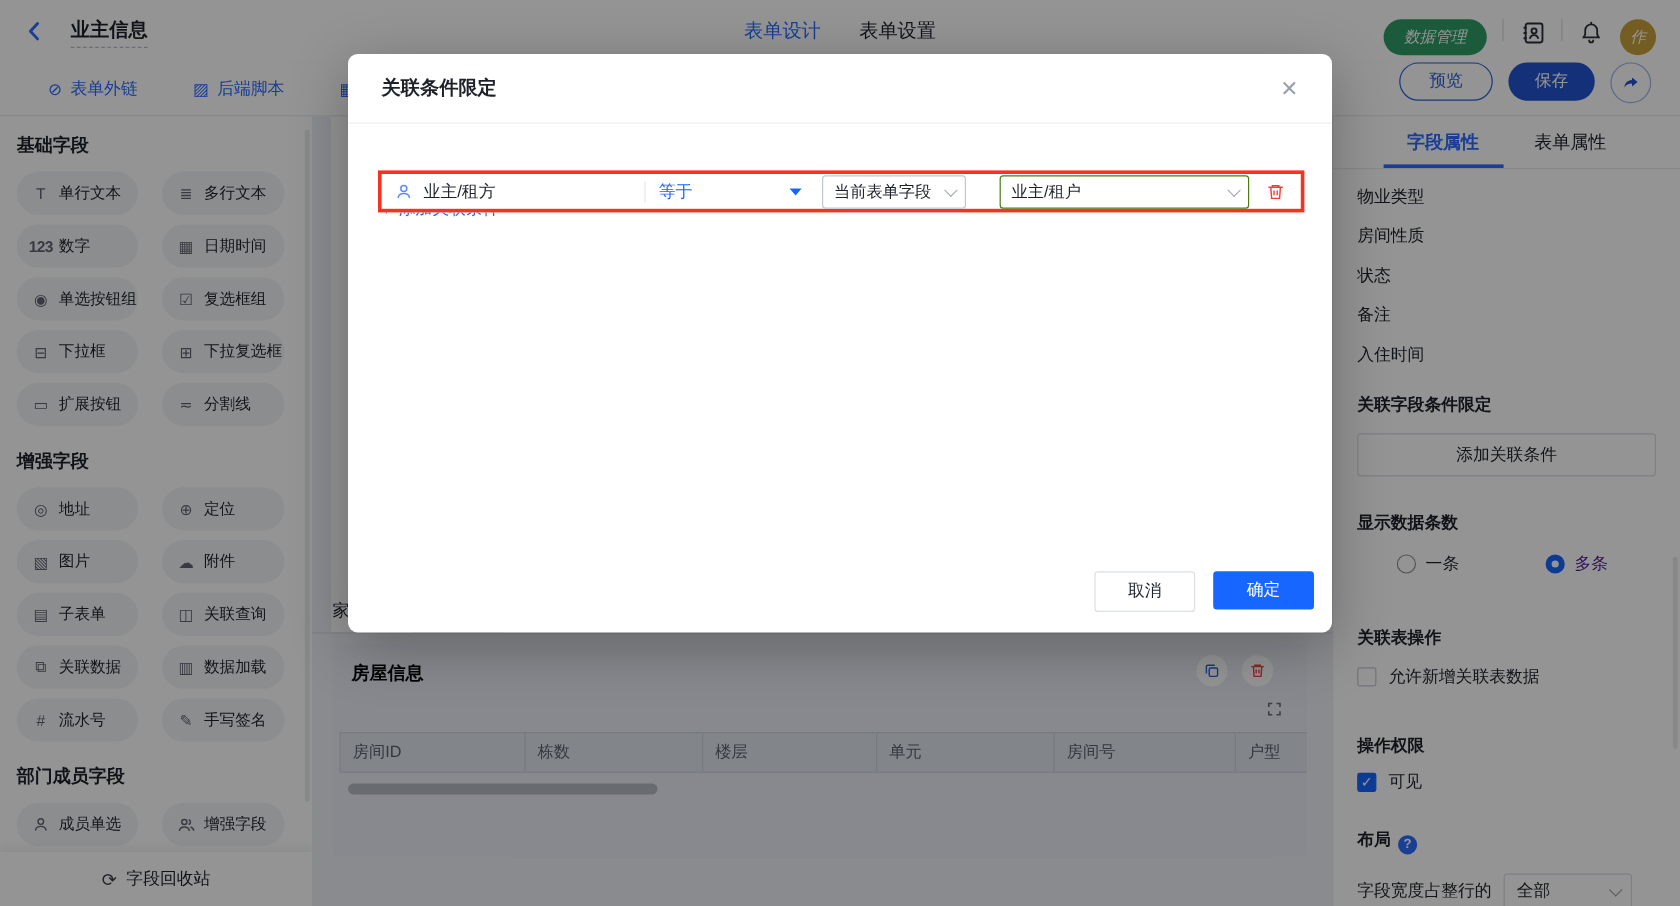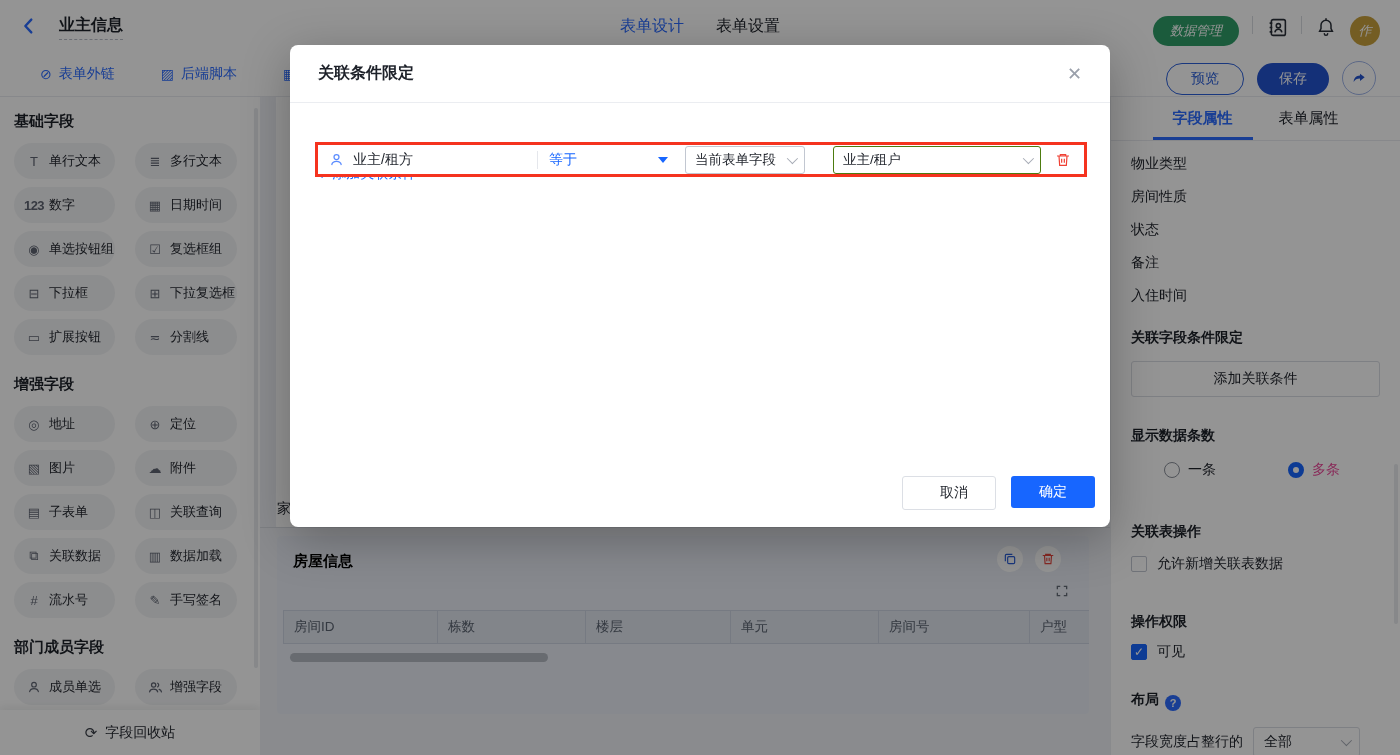--- a/index.html
+++ b/index.html
@@ -14,21 +14,21 @@
   .top-right{position:absolute;right:20px;top:16px;height:52px;display:flex;align-items:flex-start;gap:13px;font-style:italic;}
   .pill-green{height:30px;padding:0 17px;border-radius:15px;background:#2f9e68;color:#fff;font-size:13px;display:flex;align-items:center;cursor:pointer;}
   .vsep{width:1px;height:18px;background:#d8dbe0;}
   .tb-ic{width:22px;height:22px;color:#2a2f38;cursor:pointer;display:flex;align-items:center;justify-content:center;}
   .avatar{width:30px;height:30px;border-radius:50%;background:#c9a13d;color:#fff;font-size:13px;display:flex;align-items:center;justify-content:center;cursor:pointer;}
   
   .toolbar{position:absolute;top:52px;left:0;right:0;height:44px;background:#fff;border-bottom:1px solid #e8eaef;z-index:1;}
   .tool-items{position:absolute;left:40px;top:0;height:43px;display:flex;align-items:center;gap:46px;}
   .tool-item{display:flex;align-items:center;gap:7px;color:#2b6bff;font-size:14px;cursor:pointer;white-space:nowrap;}
   .tool-item .ic{font-size:14px;}
-  .tool-right{position:absolute;right:24px;top:0;height:43px;display:flex;align-items:flex-end;gap:13px;}
+  .tool-right{position:absolute;right:24px;top:0;height:43px;display:flex;align-items:flex-start;gap:13px;}
   .btn-preview{height:30px;padding:0 24px;border-radius:16px;border:1px solid #2b5fd9;color:#2b5fd9;background:#fff;font-size:14px;display:flex;align-items:center;cursor:pointer;}
   .btn-save{height:32px;padding:0 22px;border-radius:16px;background:#2453cf;color:#fff;font-size:14px;display:flex;align-items:center;cursor:pointer;}
   .btn-share{width:32px;height:32px;border-radius:50%;border:1px solid #9fb4e8;background:#fff;color:#2453cf;display:flex;align-items:center;justify-content:center;cursor:pointer;}
   
   .sidebar{position:absolute;top:96px;left:0;width:260px;bottom:0;background:#fff;overflow:hidden;}
   .sidebar-inner{padding:16px 14px 0;}
   .grp-title{font-size:15px;font-weight:bold;margin-bottom:12px;}
   .grp-grid{display:grid;grid-template-columns:101px 102px;column-gap:20px;row-gap:8px;margin-bottom:20px;}
   .fld{height:36px;border-radius:18px;background:#f2f3f5;display:flex;align-items:center;gap:7px;padding-left:12px;font-size:13px;cursor:grab;box-sizing:border-box;}
   .fld .ic{color:#5f6572;font-size:13px;width:16px;text-align:center;flex:0 0 16px;display:flex;align-items:center;justify-content:center;}
@@ -62,21 +62,21 @@
   .ptab{font-size:15px;display:flex;align-items:center;position:relative;cursor:pointer;padding:0 2px;}
   .ptab.active{color:#2b6bff;font-weight:bold;}
   .ptab.active::after{content:"";position:absolute;left:-18px;right:-18px;bottom:0;height:3px;background:#2b6bff;}
   .props-body{padding:12px 20px 0;}
   .prop-item{font-size:14px;line-height:20px;margin-bottom:13px;cursor:pointer;}
   .sec-title{font-size:14px;font-weight:bold;}
   .btn-add-cond{margin-top:14px;height:34px;border:1px solid #d9dce3;border-radius:3px;display:flex;align-items:center;justify-content:center;font-size:14px;cursor:pointer;}
   .radio-row{margin-top:16px;display:flex;align-items:center;gap:72px;padding-left:33px;}
   .radio{display:flex;align-items:center;gap:8px;font-size:14px;cursor:pointer;}
   .rdot{width:16px;height:16px;border-radius:50%;box-sizing:border-box;border:1px solid #8a8f99;background:#fff;}
-  .radio.sel{color:#ec4899;}
+  .radio.sel{color:#4c1d95;}
   .radio.sel .rdot{border:5px solid #1766ff;}
   .chk-row{display:flex;align-items:center;gap:10px;font-size:14px;cursor:pointer;}
   .cbox{width:16px;height:16px;border:1px solid #c2c7d1;border-radius:2px;box-sizing:border-box;background:#fff;display:flex;align-items:center;justify-content:center;}
   .cbox.on{background:#1766ff;border-color:#1766ff;color:#fff;font-size:12px;}
   .help{display:inline-flex;width:16px;height:16px;border-radius:50%;background:#2b6bff;color:#fff;font-size:11px;align-items:center;justify-content:center;margin-left:6px;vertical-align:-3px;}
   .width-row{margin-top:16px;display:flex;align-items:center;gap:10px;font-size:14px;}
   .sel-sm{width:107px;height:30px;border:1px solid #d9dce3;border-radius:3px;display:flex;align-items:center;justify-content:space-between;padding:0 10px;box-sizing:border-box;cursor:pointer;}
   .chev{width:7px;height:7px;border-right:1.5px solid #a6abb5;border-bottom:1.5px solid #a6abb5;transform:rotate(45deg) translateY(-2px);}
   .props-scrollbar{position:absolute;right:2px;top:368px;width:4px;height:160px;border-radius:2px;background:#e8eaee;}
   
@@ -90,21 +90,21 @@
   .seg1{flex:0 0 219px;display:flex;align-items:center;gap:9px;padding-left:11px;font-size:14px;box-sizing:border-box;color:#1d2129;}
   .seg1 .ic{color:#5b8cff;display:flex;}
   .vdiv{width:1px;height:18px;background:#e5e7ec;}
   .seg2{flex:0 0 144px;display:flex;align-items:center;justify-content:space-between;padding:0 14px 0 11px;box-sizing:border-box;color:#1766ff;font-size:14px;cursor:pointer;}
   .tri{width:0;height:0;border-left:5px solid transparent;border-right:5px solid transparent;border-top:6px solid #1766ff;}
   .selbox{height:28px;border-radius:3px;display:flex;align-items:center;justify-content:space-between;padding:0 9px;box-sizing:border-box;font-size:13.5px;cursor:pointer;background:#fff;}
   .selbox.a{flex:0 0 120px;margin-left:3px;border:1px solid #c2c7d1;}
   .selbox.b{flex:0 0 208px;margin-left:28px;border:1px solid #4d7c0f;}
   .cond-del{margin-left:auto;margin-right:13px;color:#f04134;cursor:pointer;display:flex;}
   .m-foot{position:absolute;right:15px;bottom:17px;display:flex;gap:15px;}
-  .btn-cancel{width:82px;height:32px;border:1px solid #dcdfe5;border-radius:3px;background:#fff;font-size:14px;display:flex;align-items:center;justify-content:center;cursor:pointer;color:#1d2129;padding-left:10px;}
+  .btn-cancel{width:82px;height:32px;border:1px solid #dcdfe5;border-radius:3px;background:#fff;font-size:14px;display:flex;align-items:center;justify-content:center;cursor:pointer;color:#1d2129;}
   .btn-ok{width:84px;height:32px;border-radius:3px;background:#1766ff;color:#fff;font-size:14px;display:flex;align-items:center;justify-content:center;cursor:pointer;}
 </style>
 </head>
 <body>
 
 <div class="app">
 
   <div class="topbar">
     <div class="back">
       <svg viewBox="0 0 24 24" width="22" height="22" fill="none" stroke="currentColor" stroke-width="2.6" stroke-linecap="round" stroke-linejoin="round">

